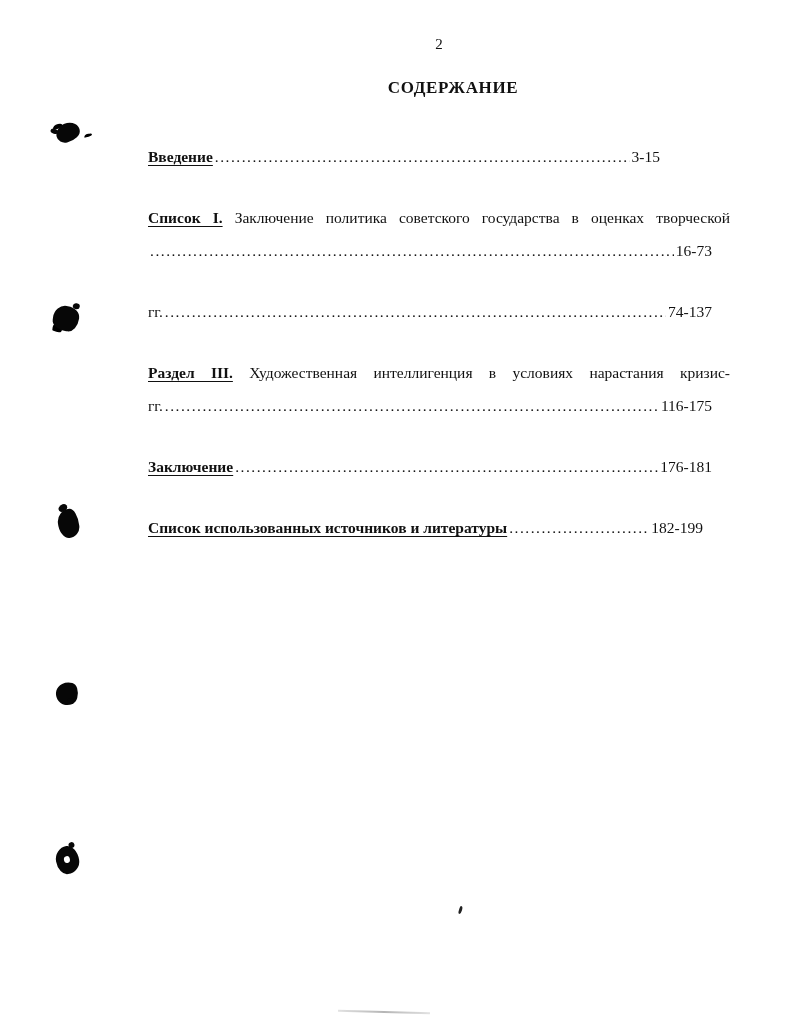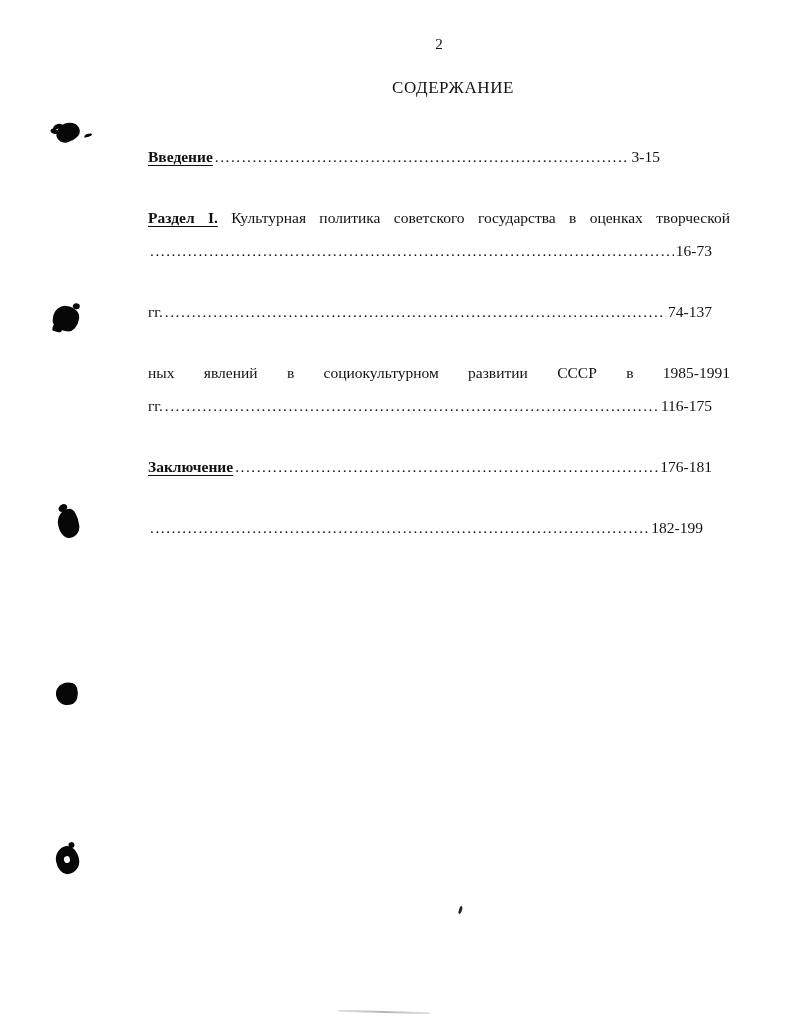--- a/index.html
+++ b/index.html
@@ -21,21 +21,21 @@
   .page-number {
     text-align: center;
     font-size: 15px;
     line-height: 20px;
     margin-bottom: 22px;
   }
   .doc-title {
     text-align: center;
     text-indent: 28px;
     font-size: 17px;
-    font-weight: normal;
+    font-weight: bold;
     letter-spacing: 0.6px;
     line-height: 24px;
     margin-bottom: 40px;
   }
   .entry {
     margin: 0 0 28px 0;
     font-size: 15.5px;
     line-height: 33px;
   }
   .line.full {
@@ -121,54 +121,55 @@
 
     <p class="entry">
       <span class="lastline">
         <span class="lead">Введение</span>
         <span class="leader"><span class="dotfill">........................................................................................................................</span></span>
         <span class="pages pad-e1">3-15</span>
       </span>
     </p>
 
     <p class="entry">
-      <span class="line full"><span class="lead">Раздел I.</span> <span>Культурная политика советского государства в оценках творческой</span></span>
+      <span class="line full"><span class="lead">Список I.</span> <span>Заключение политика советского государства в оценках творческой</span></span>
       <span class="lastline">
         <span class="leader"><span class="dotfill">........................................................................................................................</span></span>
         <span class="pages">16-73</span>
       </span>
     </p>
 
     <p class="entry">
       <span class="lastline">
         <span class="txt">гг.</span>
         <span class="leader"><span class="dotfill">........................................................................................................................</span></span>
         <span class="pages">74-137</span>
       </span>
     </p>
 
     <p class="entry">
-      <span class="line full"><span>ных явлений в социокультурном развитии СССР в 1985-1991</span></span>
+      <span class="line full"><span class="lead">Раздел III.</span> <span>Художественная интеллигенция в условиях нарастания кризис-</span></span>
       <span class="lastline">
         <span class="txt">гг.</span>
         <span class="leader"><span class="dotfill">........................................................................................................................</span></span>
         <span class="pages">116-175</span>
       </span>
     </p>
 
     <p class="entry">
       <span class="lastline">
         <span class="lead">Заключение</span>
         <span class="leader"><span class="dotfill">........................................................................................................................</span></span>
         <span class="pages">176-181</span>
       </span>
     </p>
 
     <p class="entry">
       <span class="lastline">
+        <span class="lead">Список использованных источников и литературы</span>
         <span class="leader"><span class="dotfill">........................................................................................................................</span></span>
         <span class="pages pad-e6">182-199</span>
       </span>
     </p>
 
   </div>
 
   <div class="blot blot1"></div>
   <div class="blot blot2"></div>
   <div class="blot blot3"></div>

